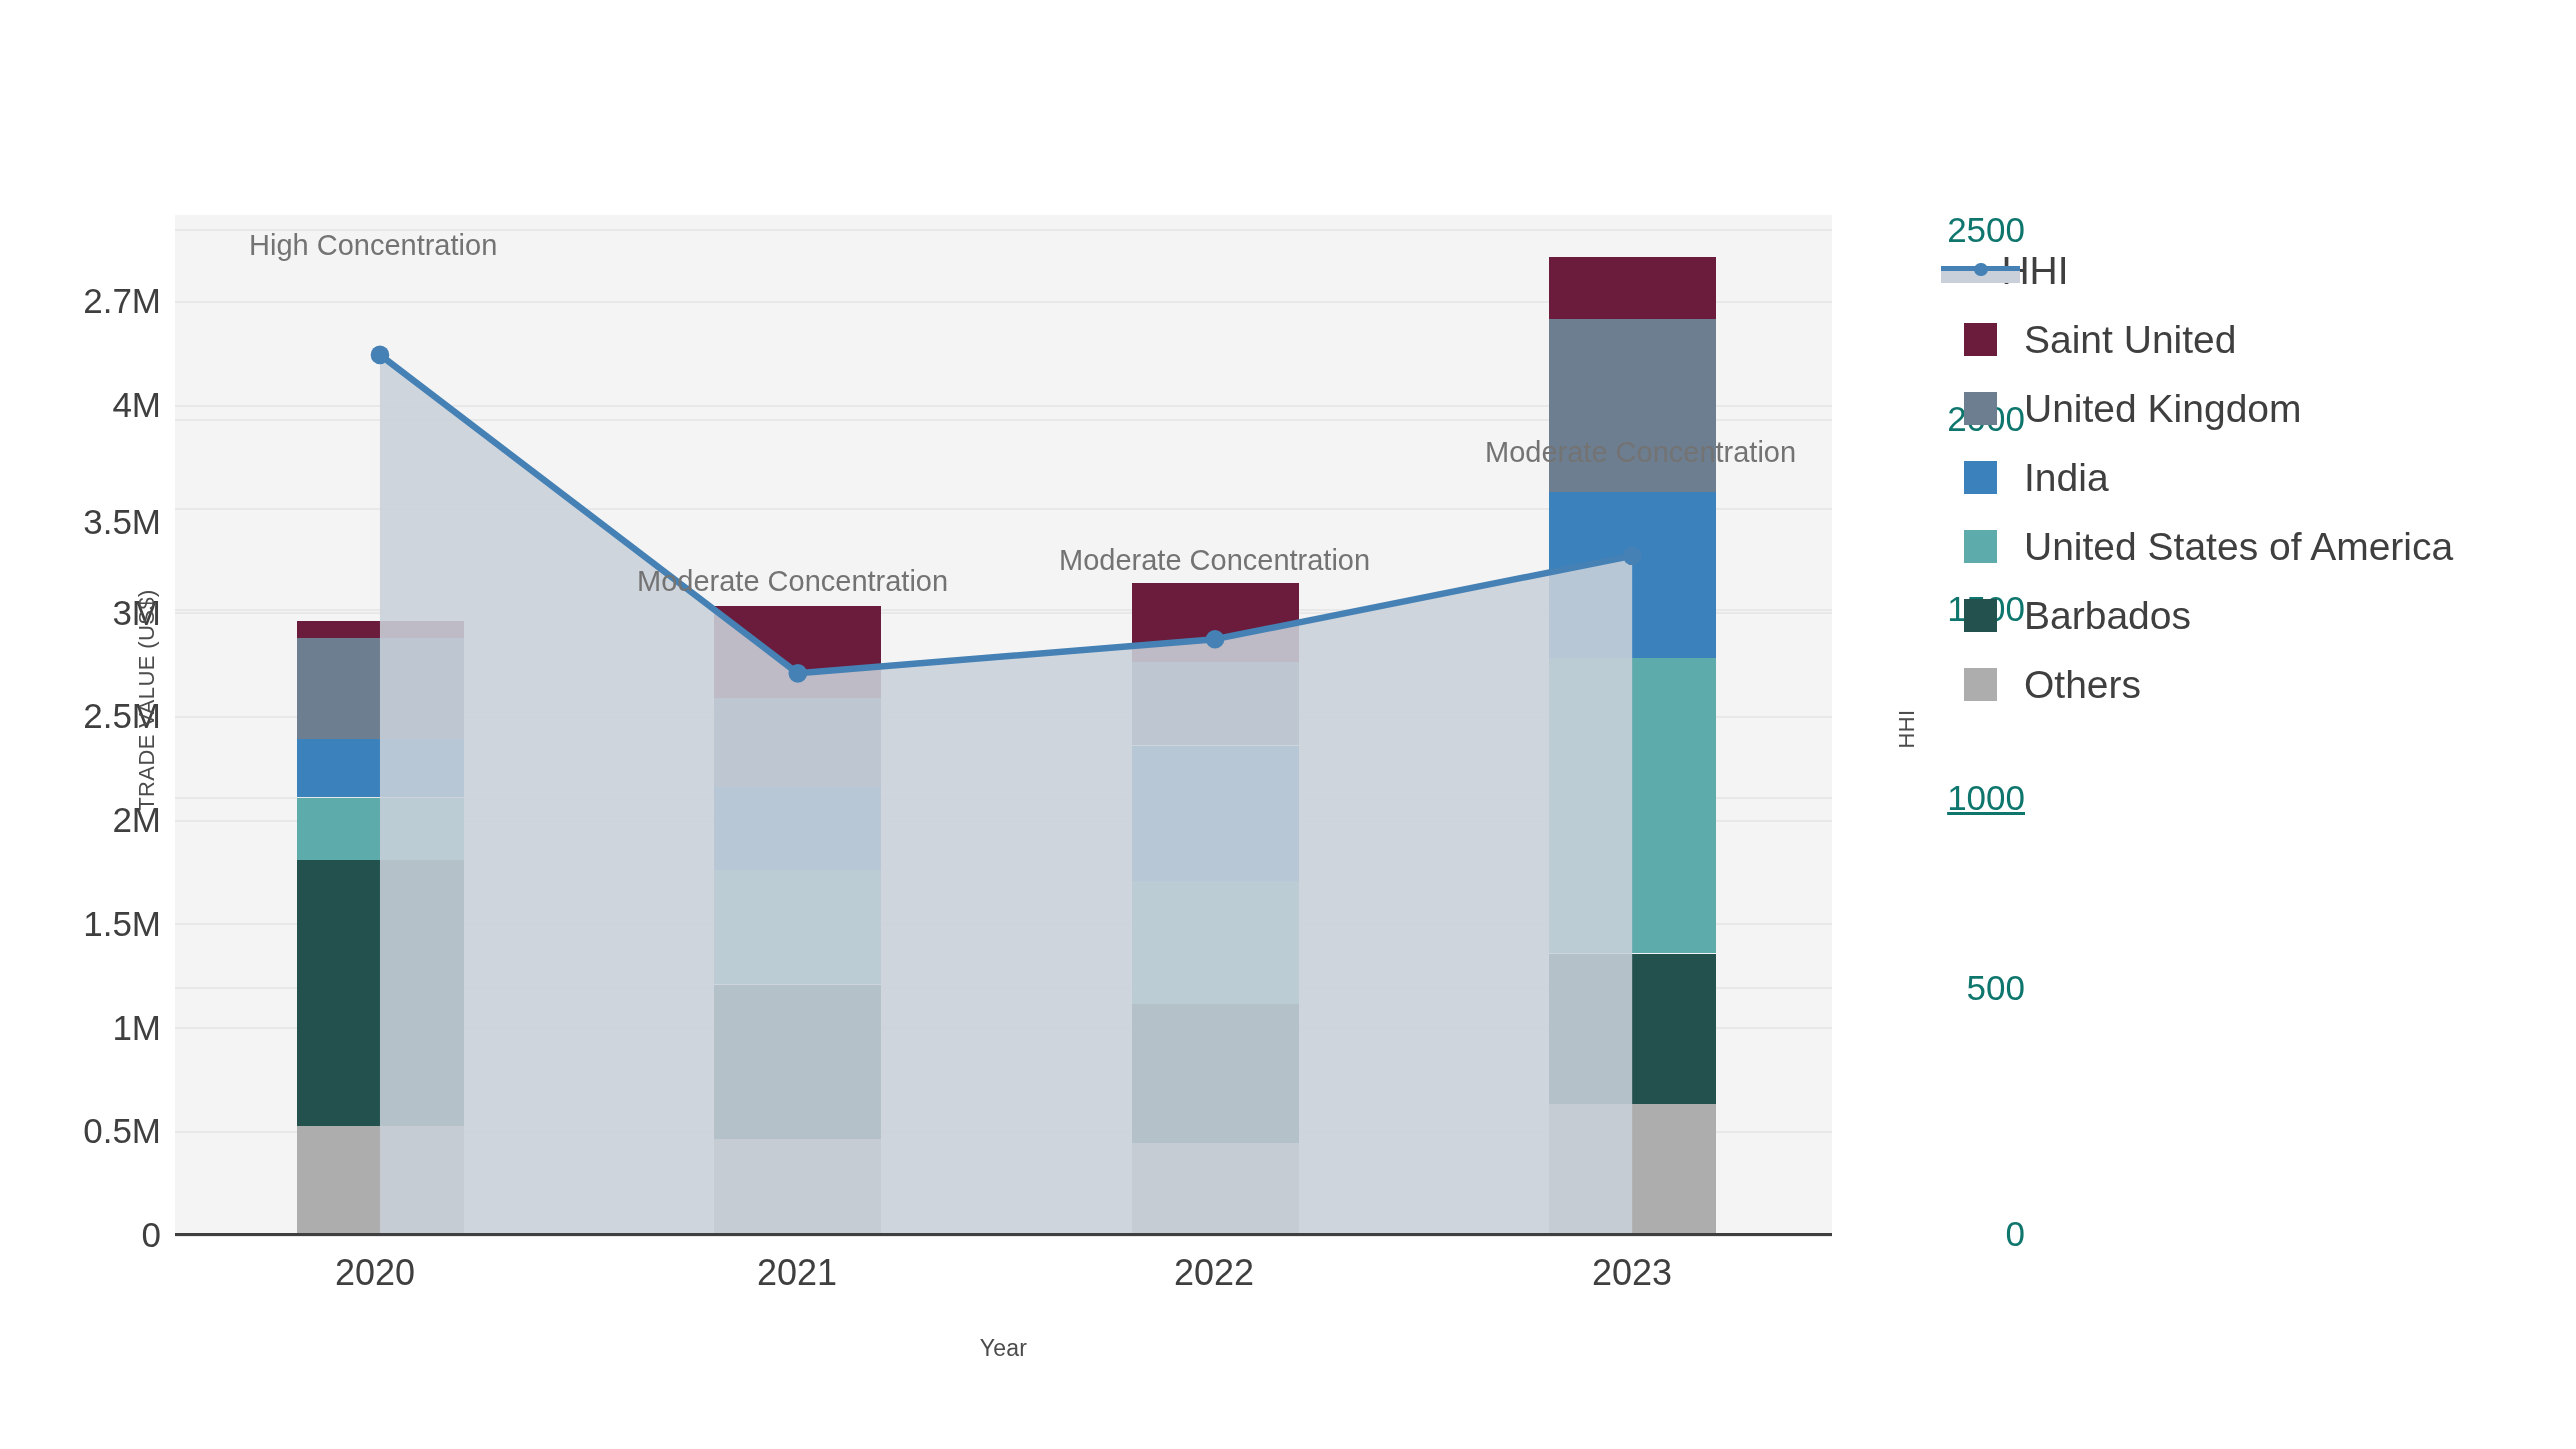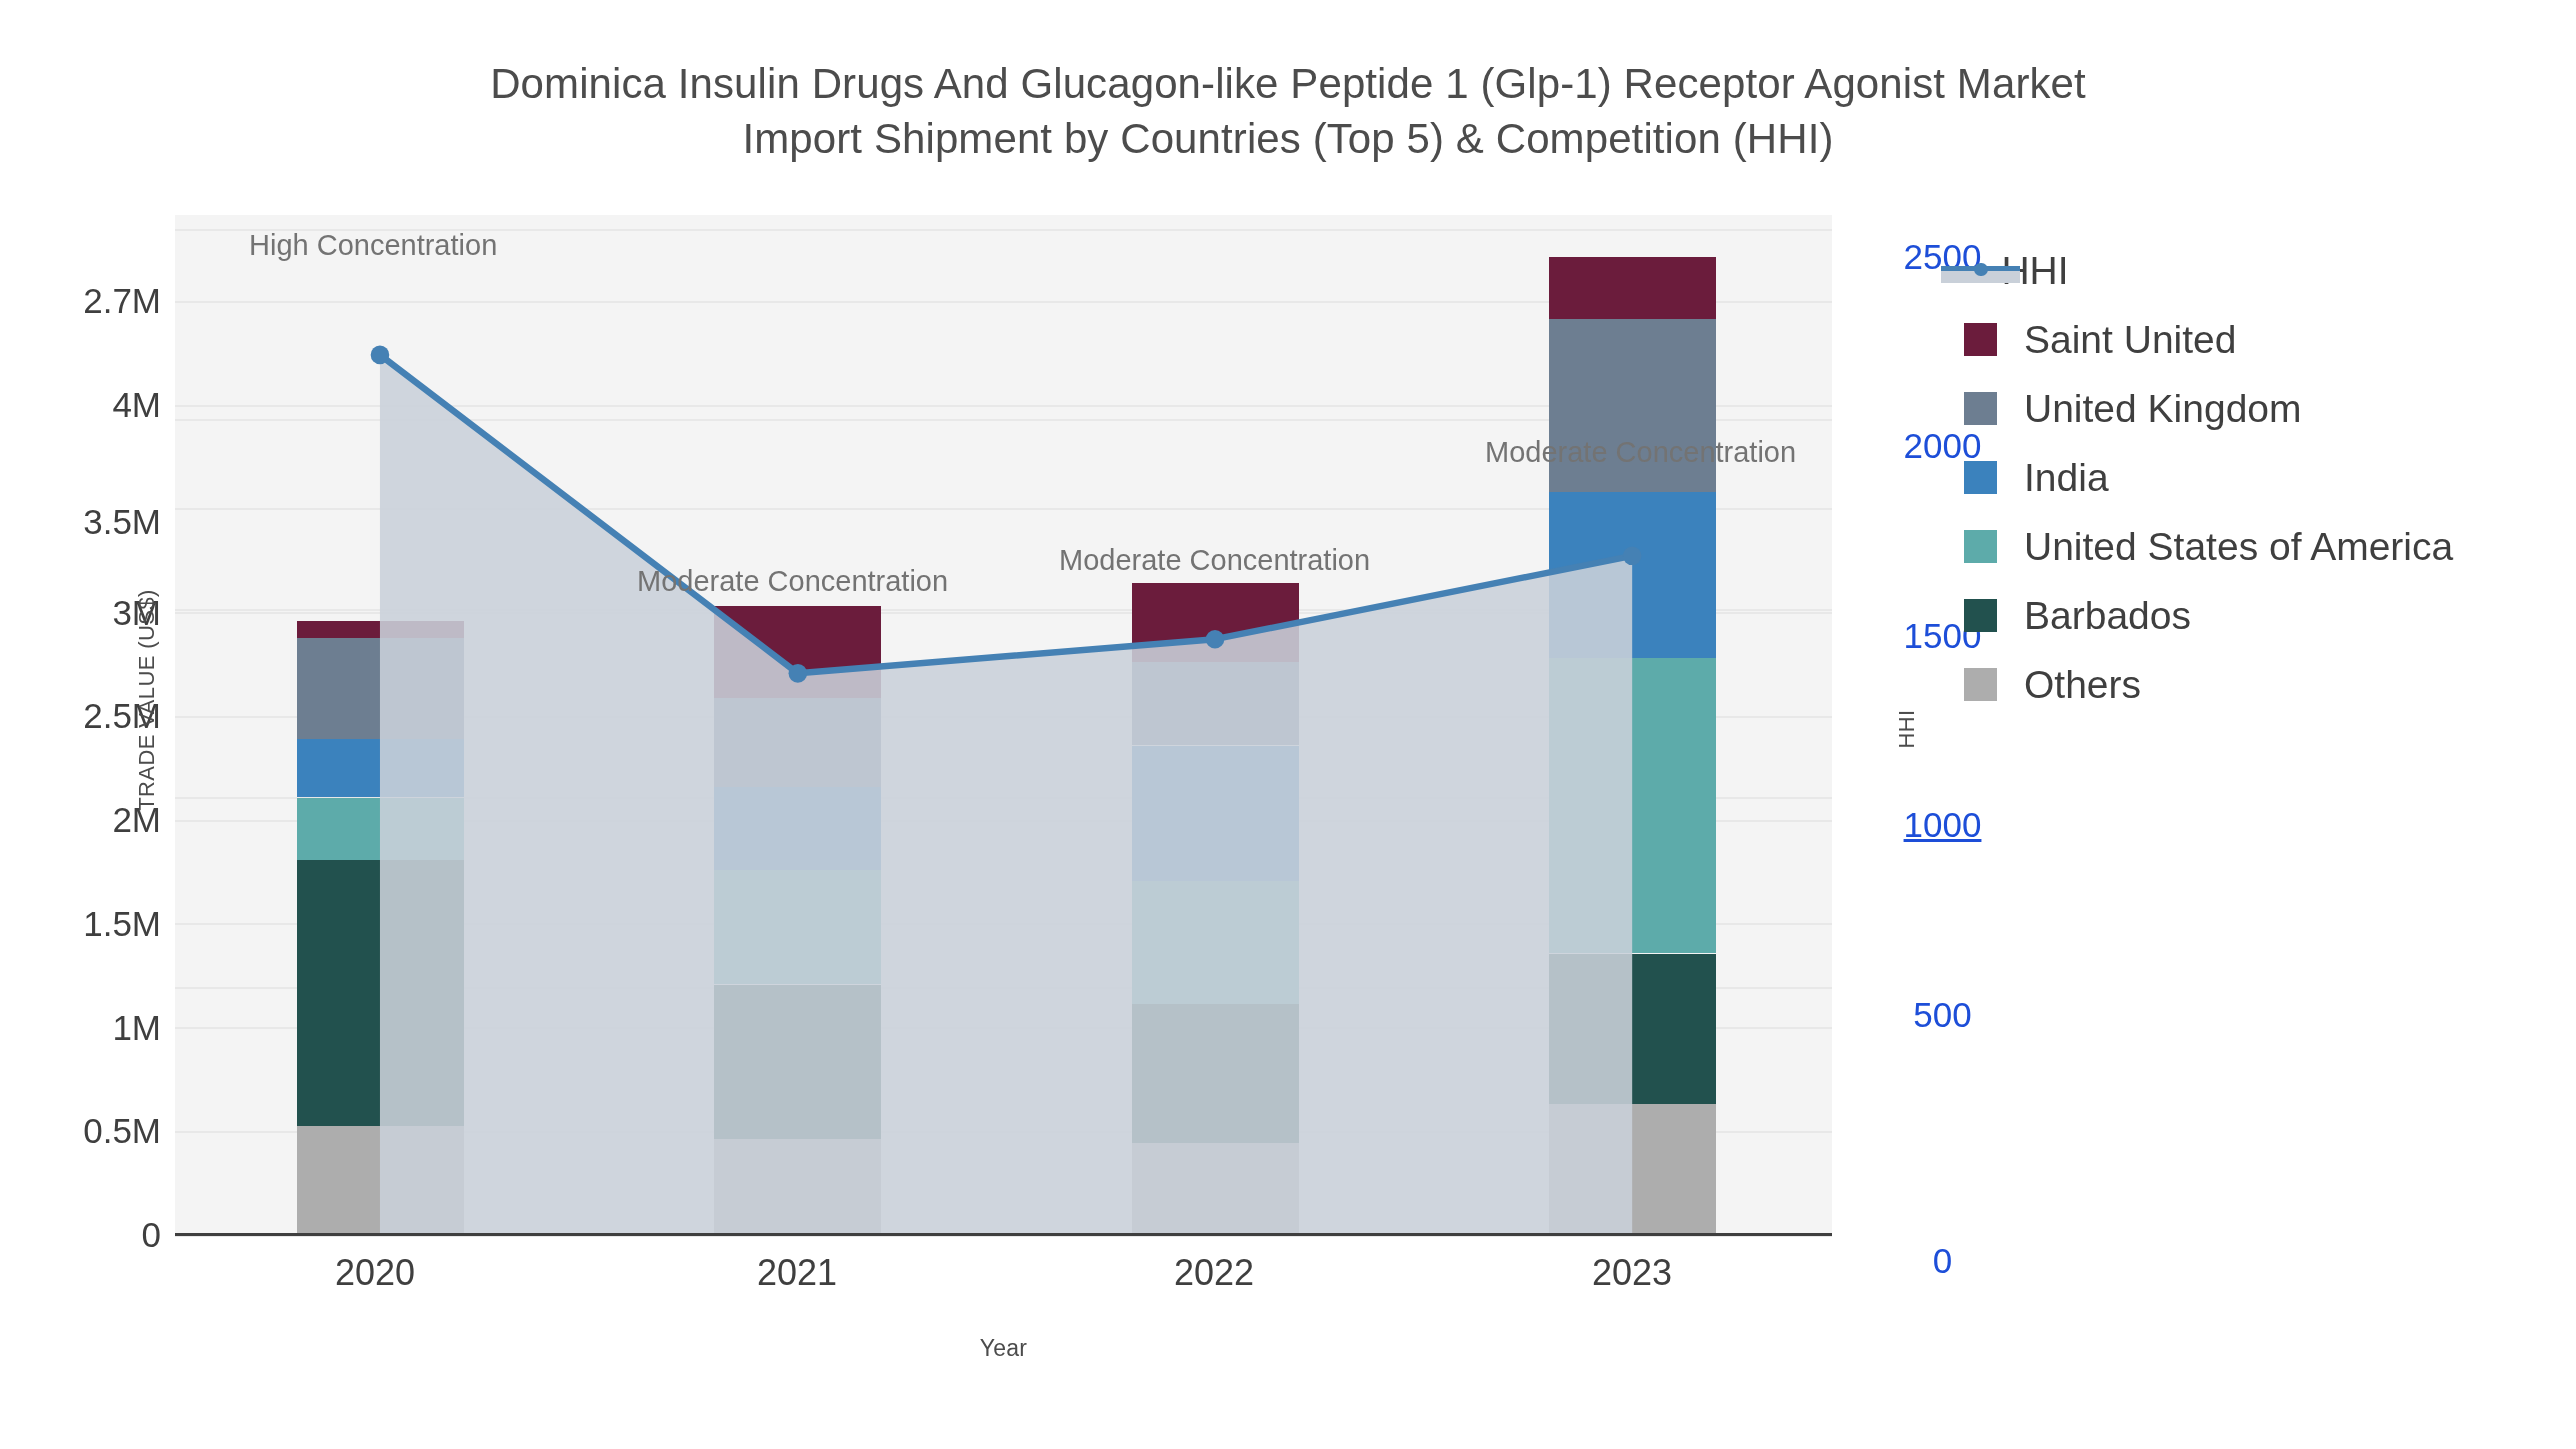--- a/index.html
+++ b/index.html
@@ -35,22 +35,22 @@
     color:#3f3f3f;font-size:35px;line-height:35px;
   }
   .ytitle{
     position:absolute;left:-3.6px;top:687px;width:301px;text-align:center;
     transform:rotate(-90deg);transform-origin:center center;
     color:#4c4c4c;font-size:22px;letter-spacing:0.4px;
   }
 
   
   .y2tick{
-    position:absolute;left:1860px;width:165px;text-align:center;
-    color:#1d4ed8;font-size:35px;line-height:35px;white-space:nowrap;margin-top:27px;
+    position:absolute;left:1860px;width:165px;text-align:right;
+    color:#0f766e;font-size:35px;line-height:35px;white-space:nowrap;
   }
   .y2title{
     position:absolute;left:1821px;top:716px;width:172px;text-align:center;
     transform:rotate(-90deg);transform-origin:center center;
     color:#4c4c4c;font-size:22px;letter-spacing:0.4px;
   }
 
   
   .xtick{
     position:absolute;top:1252px;width:258px;text-align:center;
@@ -87,24 +87,20 @@
     position:absolute;left:33px;top:8.6px;width:13.6px;height:13.6px;border-radius:50%;
     background:#4581b4;
   }
   .legtext{color:#3f3f3f;font-size:39px;white-space:nowrap;}
 </style>
 </head>
 <body>
 
 <div id="root">
 
-  <div class="title">
-    <span>Dominica Insulin Drugs And Glucagon-like Peptide 1 (Glp-1) Receptor Agonist Market</span>
-    <span>Import Shipment by Countries (Top 5) &amp; Competition (HHI)</span>
-  </div>
 
   <div class="plotbg"></div>
   <div class="gridlines" id="gridlines">
       <i style="top: 86px;"></i>
       <i style="top: 190px;"></i>
       <i style="top: 293px;"></i>
       <i style="top: 397px;"></i>
       <i style="top: 501px;"></i>
       <i style="top: 605px;"></i>
       <i style="top: 708px;"></i>

